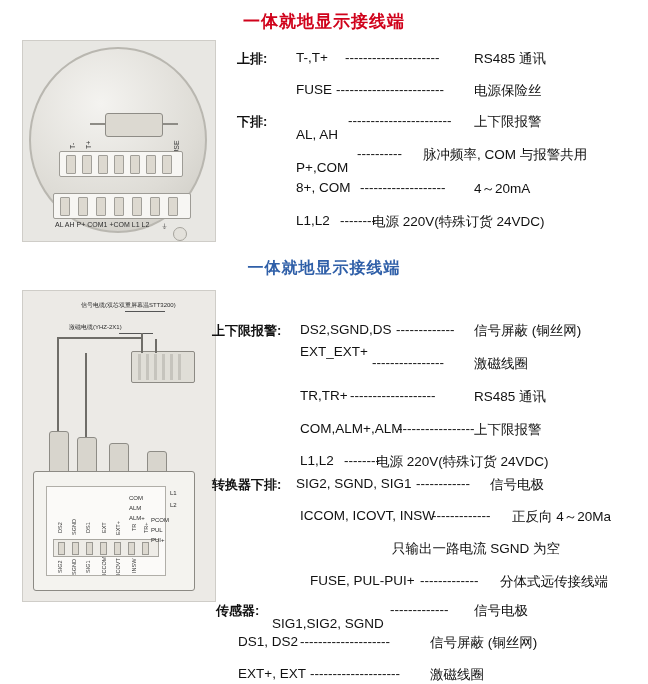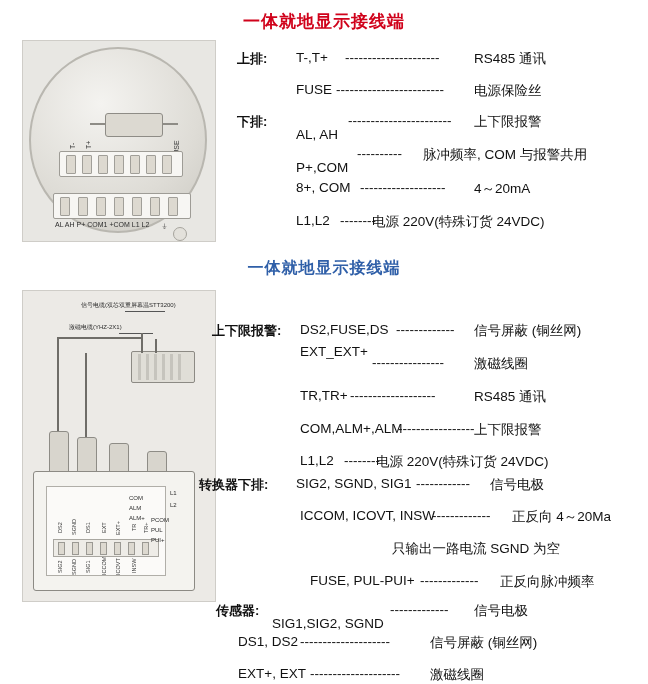--- a/index.html
+++ b/index.html
@@ -361,54 +361,54 @@
 
 <div class="t row" style="left:296px; top:180px;">8+,  COM</div>
 <div class="t row" style="left:360px; top:180px;">-------------------</div>
 <div class="t row" style="left:474px; top:180px;">4～20mA</div>
 
 <div class="t row" style="left:296px; top:213px;">L1,L2</div>
 <div class="t row" style="left:340px; top:213px;">--------</div>
 <div class="t row" style="left:372px; top:213px;">电源 220V(特殊订货 24VDC)</div>
 
 <div class="t label" style="left:212px; top:322px;">上下限报警:</div>
-<div class="t row" style="left:300px; top:322px;">DS2,FUSE,DS</div>
+<div class="t row" style="left:300px; top:322px;">DS2,SGND,DS</div>
 <div class="t row" style="left:396px; top:322px;">-------------</div>
 <div class="t row" style="left:474px; top:322px;">信号屏蔽 (铜丝网)</div>
 
 <div class="t row" style="left:300px; top:344px;">EXT_EXT+</div>
 <div class="t row" style="left:372px; top:355px;">----------------</div>
 <div class="t row" style="left:474px; top:355px;">激磁线圈</div>
 
 <div class="t row" style="left:300px; top:388px;">TR,TR+</div>
 <div class="t row" style="left:350px; top:388px;">-------------------</div>
 <div class="t row" style="left:474px; top:388px;">RS485 通讯</div>
 
 <div class="t row" style="left:300px; top:421px;">COM,ALM+,ALM</div>
 <div class="t row" style="left:398px; top:421px;">-----------------</div>
 <div class="t row" style="left:474px; top:421px;">上下限报警</div>
 
 <div class="t row" style="left:300px; top:453px;">L1,L2</div>
 <div class="t row" style="left:344px; top:453px;">--------</div>
 <div class="t row" style="left:376px; top:453px;">电源 220V(特殊订货 24VDC)</div>
 
-<div class="t label" style="left:199px; top:476px;">转换器下排:</div>
+<div class="t label" style="left:212px; top:476px;">转换器下排:</div>
 <div class="t row" style="left:296px; top:476px;">SIG2, SGND, SIG1</div>
 <div class="t row" style="left:416px; top:476px;">------------</div>
 <div class="t row" style="left:490px; top:476px;">信号电极</div>
 
 <div class="t row" style="left:300px; top:508px;">ICCOM, ICOVT, INSW</div>
 <div class="t row" style="left:432px; top:508px;">-------------</div>
 <div class="t row" style="left:512px; top:508px;">正反向 4～20Ma</div>
 
 <div class="t row" style="left:392px; top:540px;">只输出一路电流 SGND 为空</div>
 
 <div class="t row" style="left:310px; top:573px;">FUSE, PUL-PUI+</div>
 <div class="t row" style="left:420px; top:573px;">-------------</div>
-<div class="t row" style="left:500px; top:573px;">正反向脉冲频率</div>
+<div class="t row" style="left:500px; top:573px;">分体式远传接线端</div>
 
 <div class="t label" style="left:216px; top:602px;">传感器:</div>
 <div class="t row" style="left:272px; top:616px;">SIG1,SIG2, SGND</div>
 <div class="t row" style="left:390px; top:602px;">-------------</div>
 <div class="t row" style="left:474px; top:602px;">信号电极</div>
 
 <div class="t row" style="left:238px; top:634px;">DS1, DS2</div>
 <div class="t row" style="left:300px; top:634px;">--------------------</div>
 <div class="t row" style="left:430px; top:634px;">信号屏蔽 (铜丝网)</div>
 

